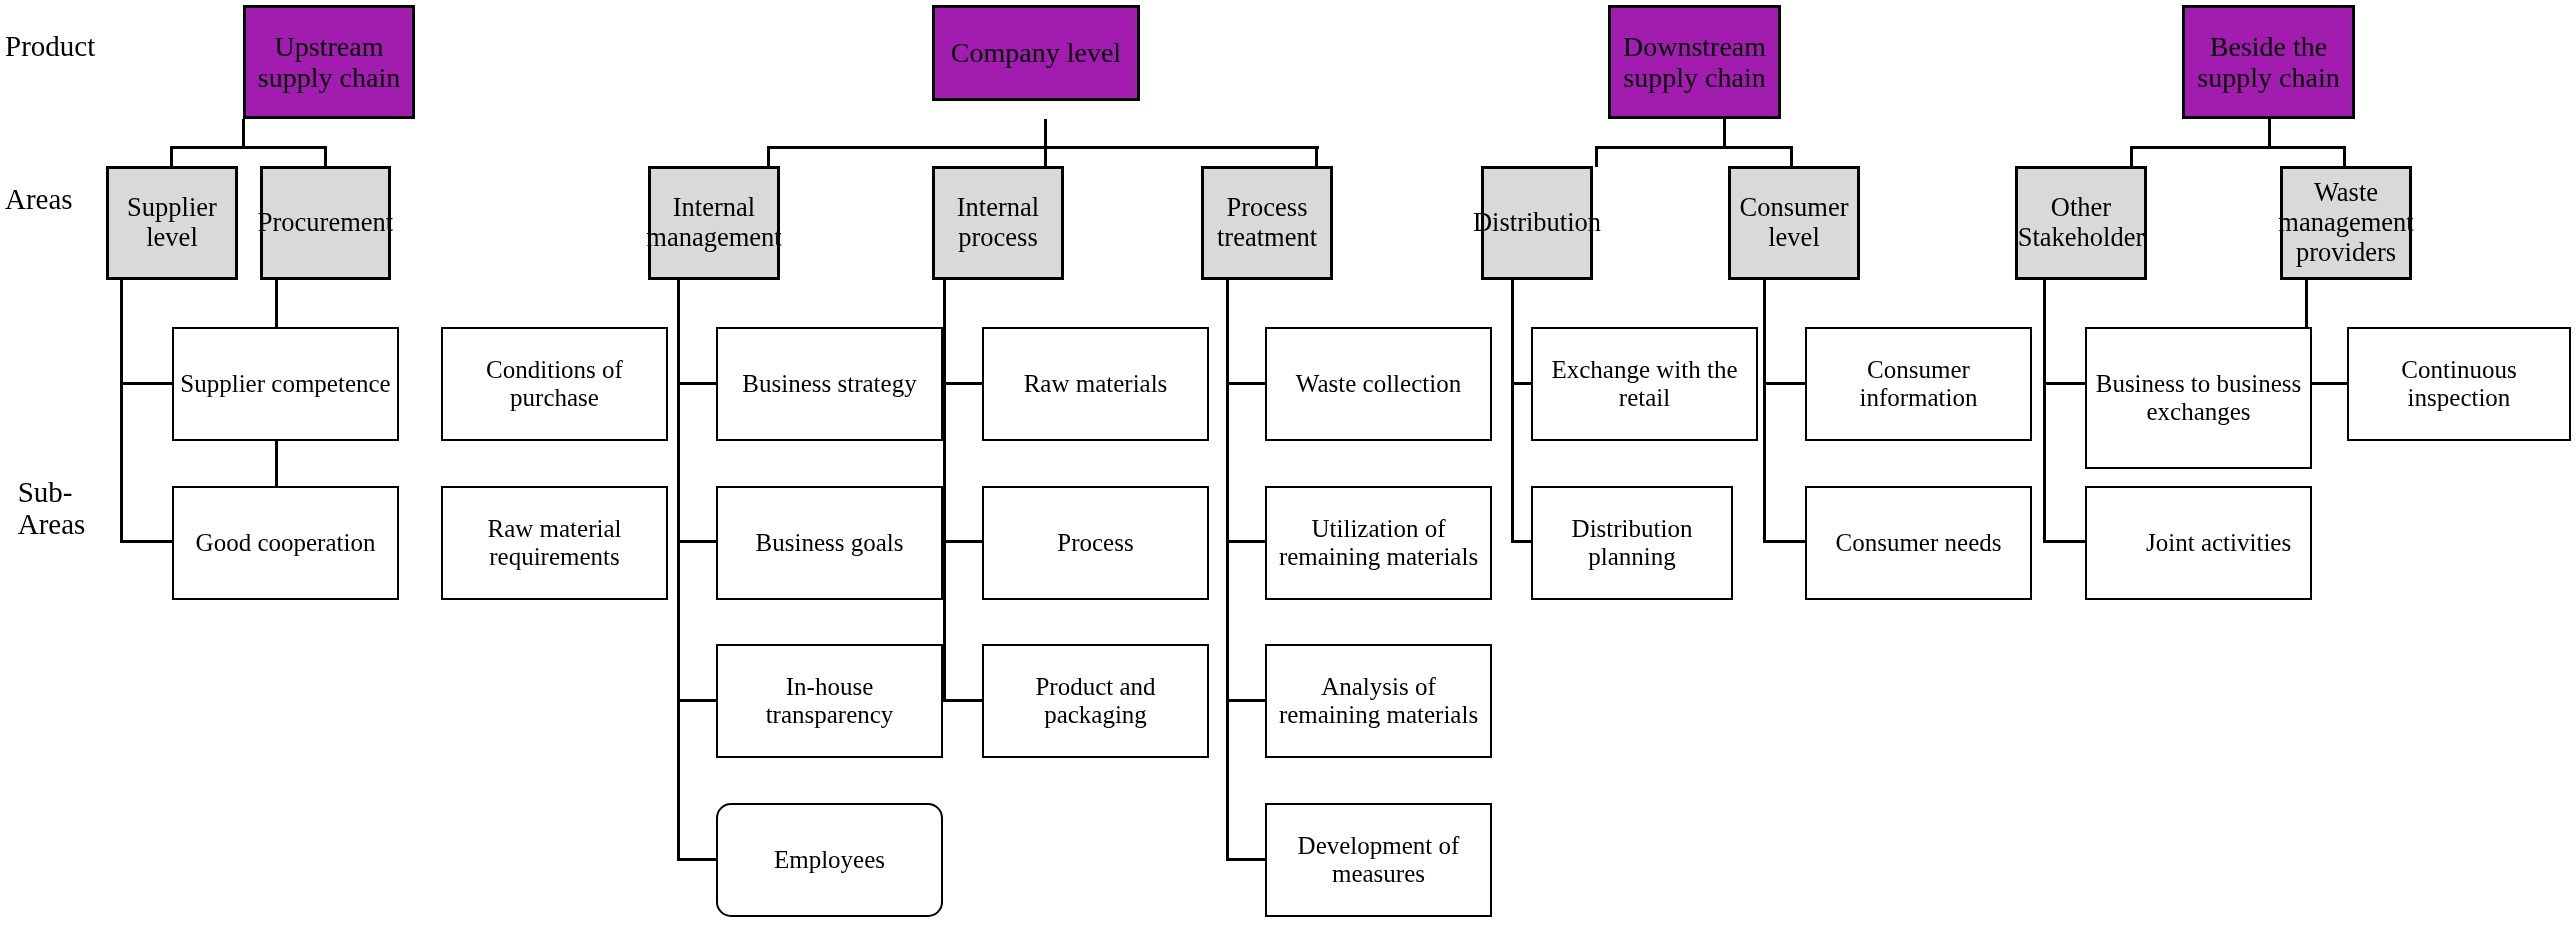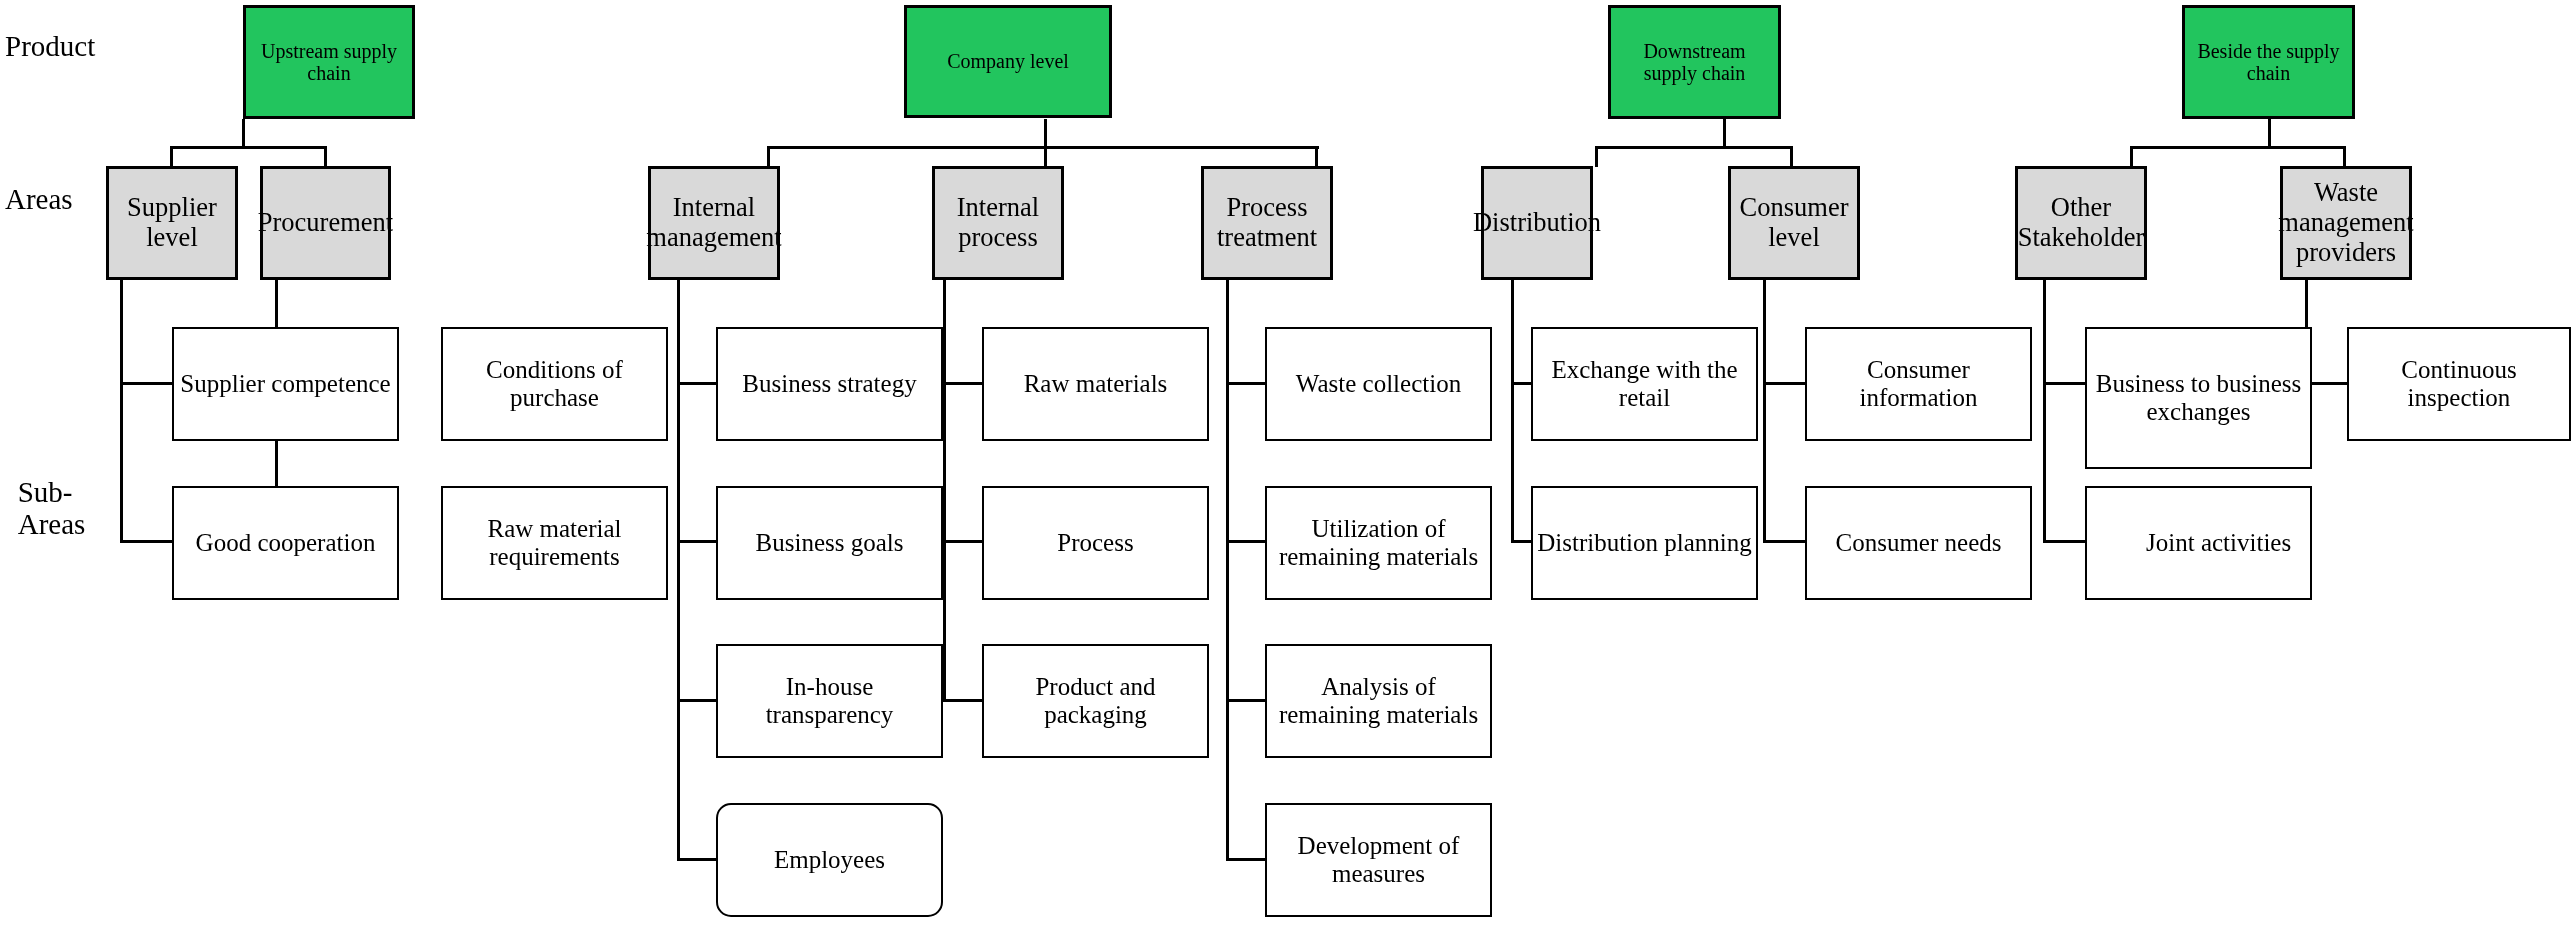--- a/index.html
+++ b/index.html
@@ -23,23 +23,23 @@
     box-sizing:border-box;
     display:flex;
     align-items:center;
     justify-content:center;
     text-align:center;
     color:#000000;
     line-height:1.12;
     padding:1.3px 3.8px;
   }
   .stage{
-    background:#22c55e;
+    background:#a21caf;
     border:3.2px solid #000000;
-    font-size:20px;
+    font-size:28px;
   }
   .area{
     background:#d9d9d9;
     border:3.2px solid #000000;
     font-size:26.5px;
   }
   .sub{
     background:#ffffff;
     border:2.5px solid #000000;
     font-size:25px;
@@ -117,21 +117,21 @@
 
   <div class="ln v" style="left:2043px;top:279px;height:263px;"></div>
   <div class="ln h" style="left:2043px;top:382px;width:42px;"></div>
   <div class="ln h" style="left:2043px;top:540px;width:42px;"></div>
 
   <div class="ln v" style="left:2305px;top:279px;height:104px;"></div>
   <div class="ln h" style="left:2305px;top:382px;width:42px;"></div>
 
   <div class="box stage" style="left:243px;top:5px;width:172px;height:114px;">Upstream supply chain</div>
 
-  <div class="box stage" style="left:904px;top:5px;width:208px;height:113px;">Company level</div>
+  <div class="box stage" style="left:932px;top:5px;width:208px;height:96px;">Company level</div>
   <div class="box stage" style="left:1608px;top:5px;width:173px;height:114px;">Downstream supply chain</div>
   <div class="box stage" style="left:2182px;top:5px;width:173px;height:114px;font-family:Liberation Serif, serif;">Beside the supply chain</div>
 
   <div class="box area" style="left:106px;top:166px;width:132px;height:114px;">Supplier level</div>
   <div class="box area" style="left:260px;top:166px;width:131px;height:114px;">Procurement</div>
   <div class="box area" style="left:648px;top:166px;width:132px;height:114px;">Internal management</div>
   <div class="box area" style="left:932px;top:166px;width:132px;height:114px;">Internal process</div>
   <div class="box area" style="left:1201px;top:166px;width:132px;height:114px;">Process treatment</div>
   <div class="box area" style="left:1481px;top:166px;width:112px;height:114px;">Distribution</div>
   <div class="box area" style="left:1728px;top:166px;width:132px;height:114px;">Consumer level</div>
@@ -152,21 +152,21 @@
   <div class="box sub" style="left:982px;top:327px;width:227px;height:114px;">Raw materials</div>
   <div class="box sub" style="left:982px;top:486px;width:227px;height:114px;">Process</div>
   <div class="box sub" style="left:982px;top:644px;width:227px;height:114px;">Product and packaging</div>
 
   <div class="box sub" style="left:1265px;top:327px;width:227px;height:114px;">Waste collection</div>
   <div class="box sub" style="left:1265px;top:486px;width:227px;height:114px;">Utilization of remaining materials</div>
   <div class="box sub" style="left:1265px;top:644px;width:227px;height:114px;">Analysis of remaining materials</div>
   <div class="box sub" style="left:1265px;top:803px;width:227px;height:114px;">Development of measures</div>
 
   <div class="box sub" style="left:1531px;top:327px;width:227px;height:114px;">Exchange with the retail</div>
-  <div class="box sub" style="left:1531px;top:486px;width:227px;height:114px;">Distribution planning</div>
+  <div class="box sub" style="left:1531px;top:486px;width:202px;height:114px;">Distribution planning</div>
 
   <div class="box sub" style="left:1805px;top:327px;width:227px;height:114px;">Consumer information</div>
   <div class="box sub" style="left:1805px;top:486px;width:227px;height:114px;">Consumer needs</div>
 
   <div class="box sub" style="left:2085px;top:327px;width:227px;height:142px;">Business to business exchanges</div>
   <div class="box sub" style="left:2085px;top:486px;width:227px;height:114px;padding-left:44px;">Joint activities</div>
 
   <div class="box sub" style="left:2347px;top:327px;width:224px;height:114px;">Continuous inspection</div>
 
 </div>

